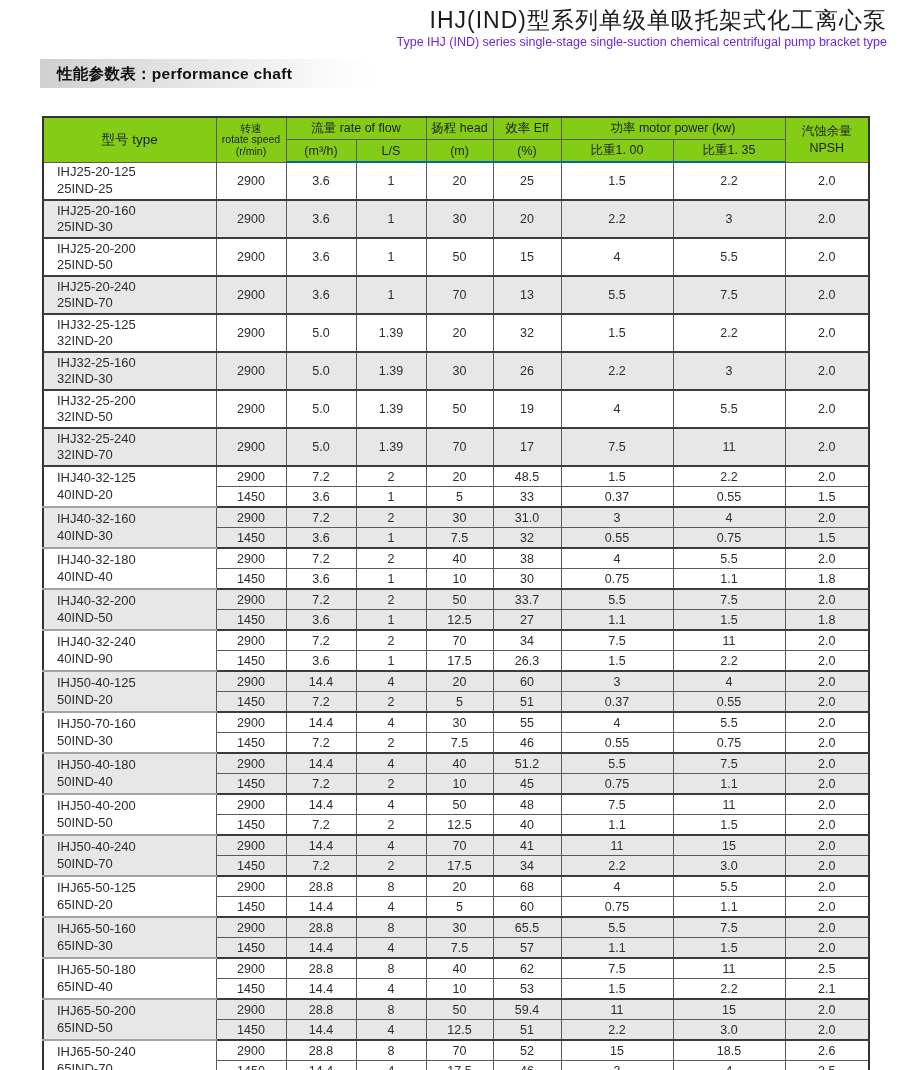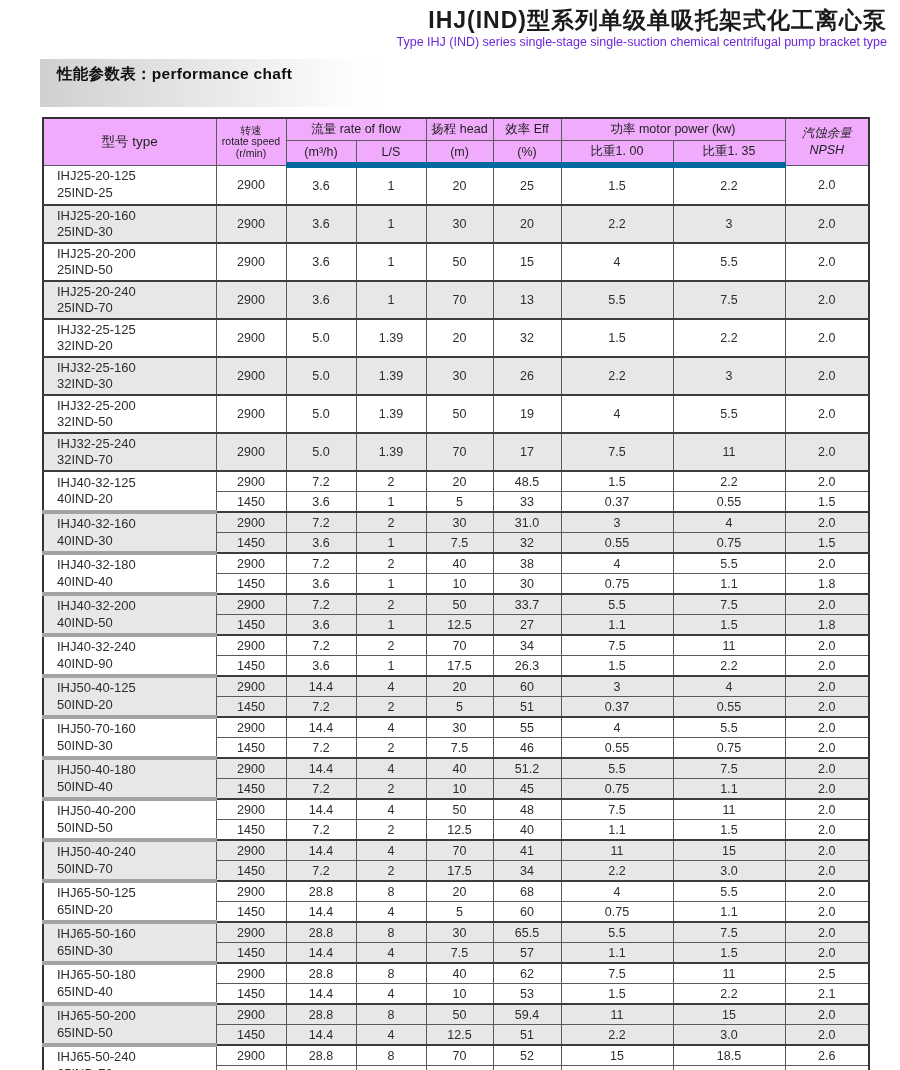--- a/index.html
+++ b/index.html
@@ -1,53 +1,53 @@
 <!DOCTYPE html>
 <html><head>
 <meta charset="utf-8">
 <style>
   html,body{margin:0;padding:0;background:#fff;}
   body{
     width:900px;height:1070px;overflow:hidden;position:relative;
     font-family:"Liberation Sans","DejaVu Sans",sans-serif;color:#222;
   }
   .doc-header{padding:7px 13px 0 0;text-align:right;}
-  .title-cn{font-size:23px;font-weight:700;color:#1b1b1b;letter-spacing:1px;line-height:1.15;}
+  .title-cn{font-size:23px;font-weight:400;color:#1b1b1b;letter-spacing:1px;line-height:1.15;}
   .title-en{font-size:12.5px;color:#6d28d9;margin-top:2px;line-height:1.2;}
   .section-bar{
-    margin:9px 0 10px 40px;width:338px;box-sizing:border-box;
+    margin:9px 0 28px 40px;width:338px;box-sizing:border-box;
     background:linear-gradient(to right,#d0d0d0,#ededed 60%,#fdfdfd 92%,#fff);
     font-size:15.5px;font-weight:600;color:#111;
-    padding:5px 0 22px 17px;letter-spacing:0.3px;
+    padding:5px 0 3px 17px;letter-spacing:0.3px;
   }
   .table-wrap{margin-left:42px;width:826px;}
   table.perf{
     border-collapse:collapse;table-layout:fixed;width:826px;
     border:2px solid #333;
   }
   .perf th,.perf td{
     border:1px solid #5a5a5a;padding:0;text-align:center;
     overflow:hidden;white-space:nowrap;
   }
   .perf thead th{
-    background:#f0abfc;font-weight:normal;color:#1f1f1f;font-size:12.5px;
+    background:#84cc16;font-weight:normal;color:#1f1f1f;font-size:12.5px;
   }
   .perf thead tr.hr1 th{height:21px;}
   .perf thead tr.hr2 th{height:21px;}
-  .perf thead tr.hr2 th{border-bottom:6px solid #0369a1;}
+  .perf thead tr.hr2 th{border-bottom:2px solid #0369a1;}
   .perf thead th.th-type{font-size:13.5px;}
   .perf thead th.th-speed div{font-size:10.5px;line-height:1.1;}
-  .perf thead th.th-npsh div{font-size:12.5px;line-height:1.35;font-style:italic;}
+  .perf thead th.th-npsh div{font-size:12.5px;line-height:1.35;}
   .perf tbody td{font-size:12.5px;color:#2d2d2d;background:#fff;}
   .perf tbody tr.alt td{background:#e7e7e7;}
   .perf tbody tr.h-lg td{height:36px;}
   .perf tbody tr.h-sm td{height:19px;}
   .perf tbody td.c-type{
     text-align:left;padding-left:13px;font-size:13px;line-height:1.3;
-    border-bottom:4px solid #a3a3a3;
+    border-bottom:2px solid #a3a3a3;
   }
   .perf tbody tr.gend td{border-bottom:2px solid #3c3c3c;}
 </style>
 </head>
 <body>
 
 <div class="doc-header">
   <div class="title-cn">IHJ(IND)型系列单级单吸托架式化工离心泵</div>
   <div class="title-en">Type IHJ (IND) series single-stage single-suction chemical centrifugal pump bracket type</div>
 </div>

